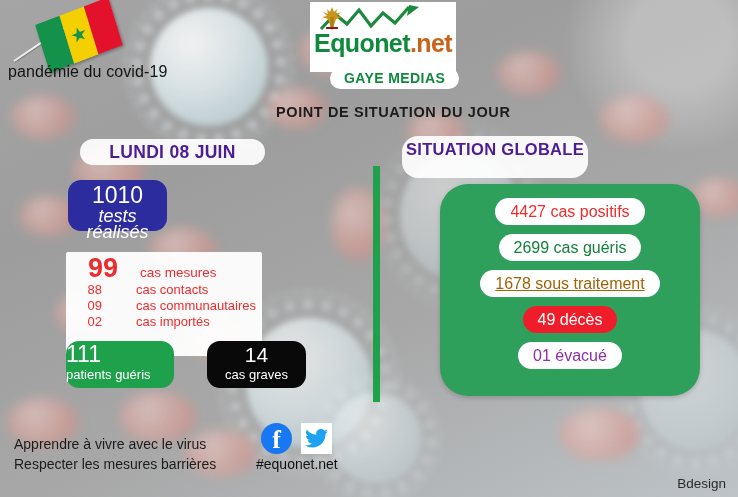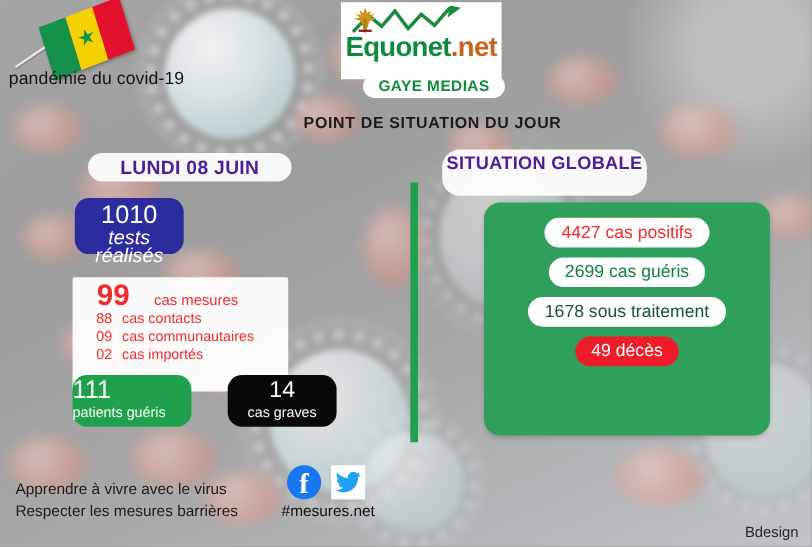--- a/index.html
+++ b/index.html
@@ -126,21 +126,21 @@
   #card-tests .lbl { font-size:18px; line-height:16px;font-style:italic; }
 
   #card-positifs {
     left:66px; top:252px; width:196px; height:104px;
     background:rgba(255,255,255,.95);
     color:#ef2b2b; padding:3px 0 0 0; border-radius:2px;
   }
   .row99 { display:flex; align-items:baseline; padding-left:22px; }
   .row99 .n99 { font-size:27px; font-weight:bold; line-height:27px; }
   .row99 .t99 { font-size:13.5px; margin-left:22px; }
-  .subrow { display:flex; font-size:13px; line-height:16px; padding-left:10px; }
+  .subrow { display:flex; font-size:13px; line-height:16px; padding-left:10px;gap:25px; }
   .subrow .num { width:26px; text-align:right; }
   .subrow .txt { margin-left:9px; }
 
   #card-gueris {
     left:66px; top:341px; width:108px; height:47px;
     background:#1fa14c; color:#ffffff; text-align:left; padding-top:1px;
   }
   #card-gueris .big { font-size:23px; line-height:25px; }
   #card-gueris .lbl { font-size:13px; line-height:16px; }
 
@@ -156,37 +156,37 @@
     position:absolute; left:373px; top:166px;
     width:7px; height:236px;
     background:#1fa14c;
   }
 
   
   #green-panel {
     position:absolute; left:440px; top:184px;
     width:260px; height:212px;
     background:#2ea05c;
-    border-radius:15px;
+    border-radius:28px;
     box-shadow:0 2px 5px rgba(0,0,0,.18);
     display:flex; flex-direction:column; align-items:center;
     padding-top:14px;
   }
   .gpill {
     border-radius:15px;
     height:27px; line-height:27px;
     padding:0 15px;
     font-size:16px;
     margin-bottom:9px;
     white-space:nowrap;
     background:#ffffff;
   }
   .gpill.red   { color:#ef2b2b; }
   .gpill.green { color:#14803d; }
-  .gpill.navy  { color:#14532d; }
+  .gpill.navy  { color:#a16207;text-decoration:underline; }
   .gpill.purple{ color:#8f2fa8; }
   .gpill.solid-red { background:#ef1d29; color:#ffffff; }
 
   
   .foot-line {
     position:absolute; left:14px;
     font-size:14px; color:#1c1c1c;
   }
   #foot1 { top:436px; }
   #foot2 { top:456px; }
@@ -314,27 +314,28 @@
 
   <div id="divider"></div>
 
   <div id="title-right" class="title-pill">SITUATION GLOBALE</div>
 
   <div id="green-panel">
     <div class="gpill red">4427 cas positifs</div>
     <div class="gpill green">2699 cas guéris</div>
     <div class="gpill navy">1678 sous traitement</div>
     <div class="gpill solid-red">49 décès</div>
+    <div class="gpill purple">01 évacué</div>
   </div>
 
   <div class="foot-line" id="foot2">Respecter les mesures barrières</div>
   <div class="foot-line" id="foot1">Apprendre à vivre avec le virus</div>
 
   <div class="fb-icon">f</div>
   <div class="tw-icon">
     <svg width="23" height="19" viewBox="0 0 24 20">
       <path d="M24 2.4a9.6 9.6 0 0 1-2.8.8A4.9 4.9 0 0 0 23.3.4a9.8 9.8 0 0 1-3.1 1.2A4.9 4.9 0 0 0 11.8 6a13.9 13.9 0 0 1-10-5.1 4.9 4.9 0 0 0 1.5 6.5A4.8 4.8 0 0 1 1 6.8v.1a4.9 4.9 0 0 0 3.9 4.8 4.9 4.9 0 0 1-2.2.1 4.9 4.9 0 0 0 4.6 3.4A9.9 9.9 0 0 1 0 17.4 13.9 13.9 0 0 0 7.5 19.6c9.1 0 14-7.5 14-14v-.6A10 10 0 0 0 24 2.4z" fill="#1da1f2"></path>
     </svg>
   </div>
-  <div id="hashtag">#mesures.net</div>
+  <div id="hashtag">#equonet.net</div>
 
   <div id="bdesign">Bdesign</div>
 </div>
 
 </body></html>

